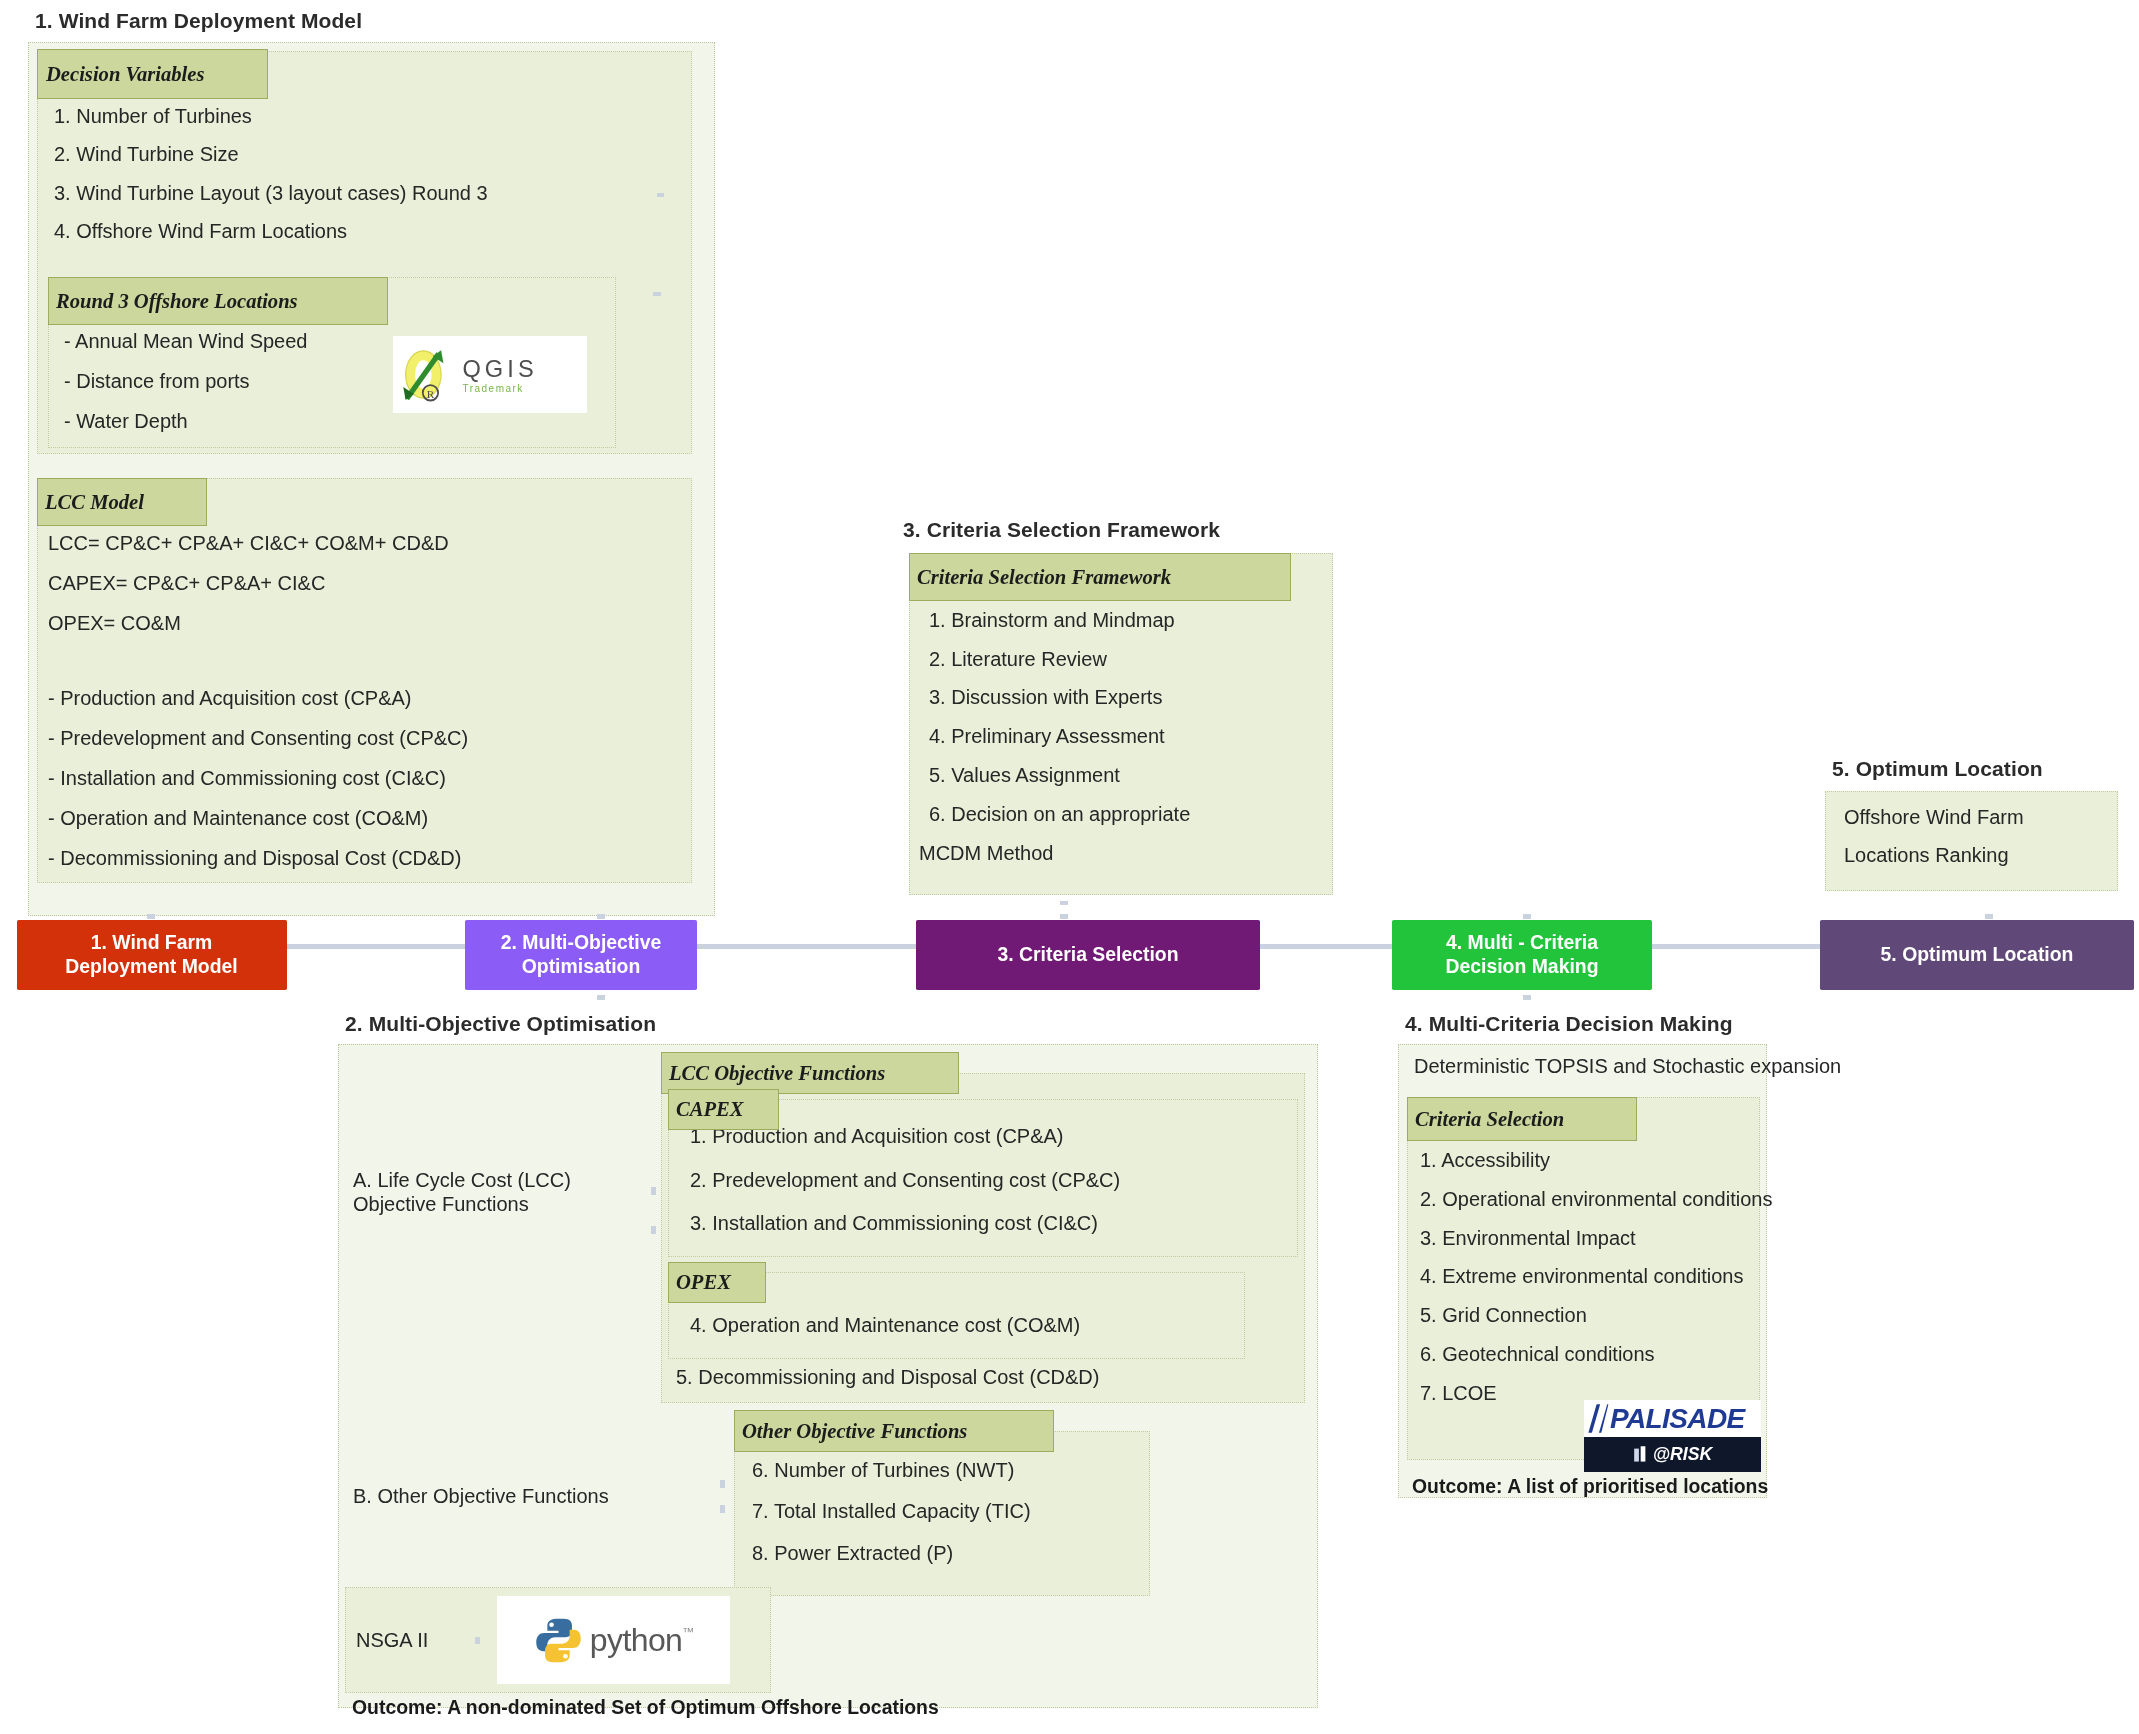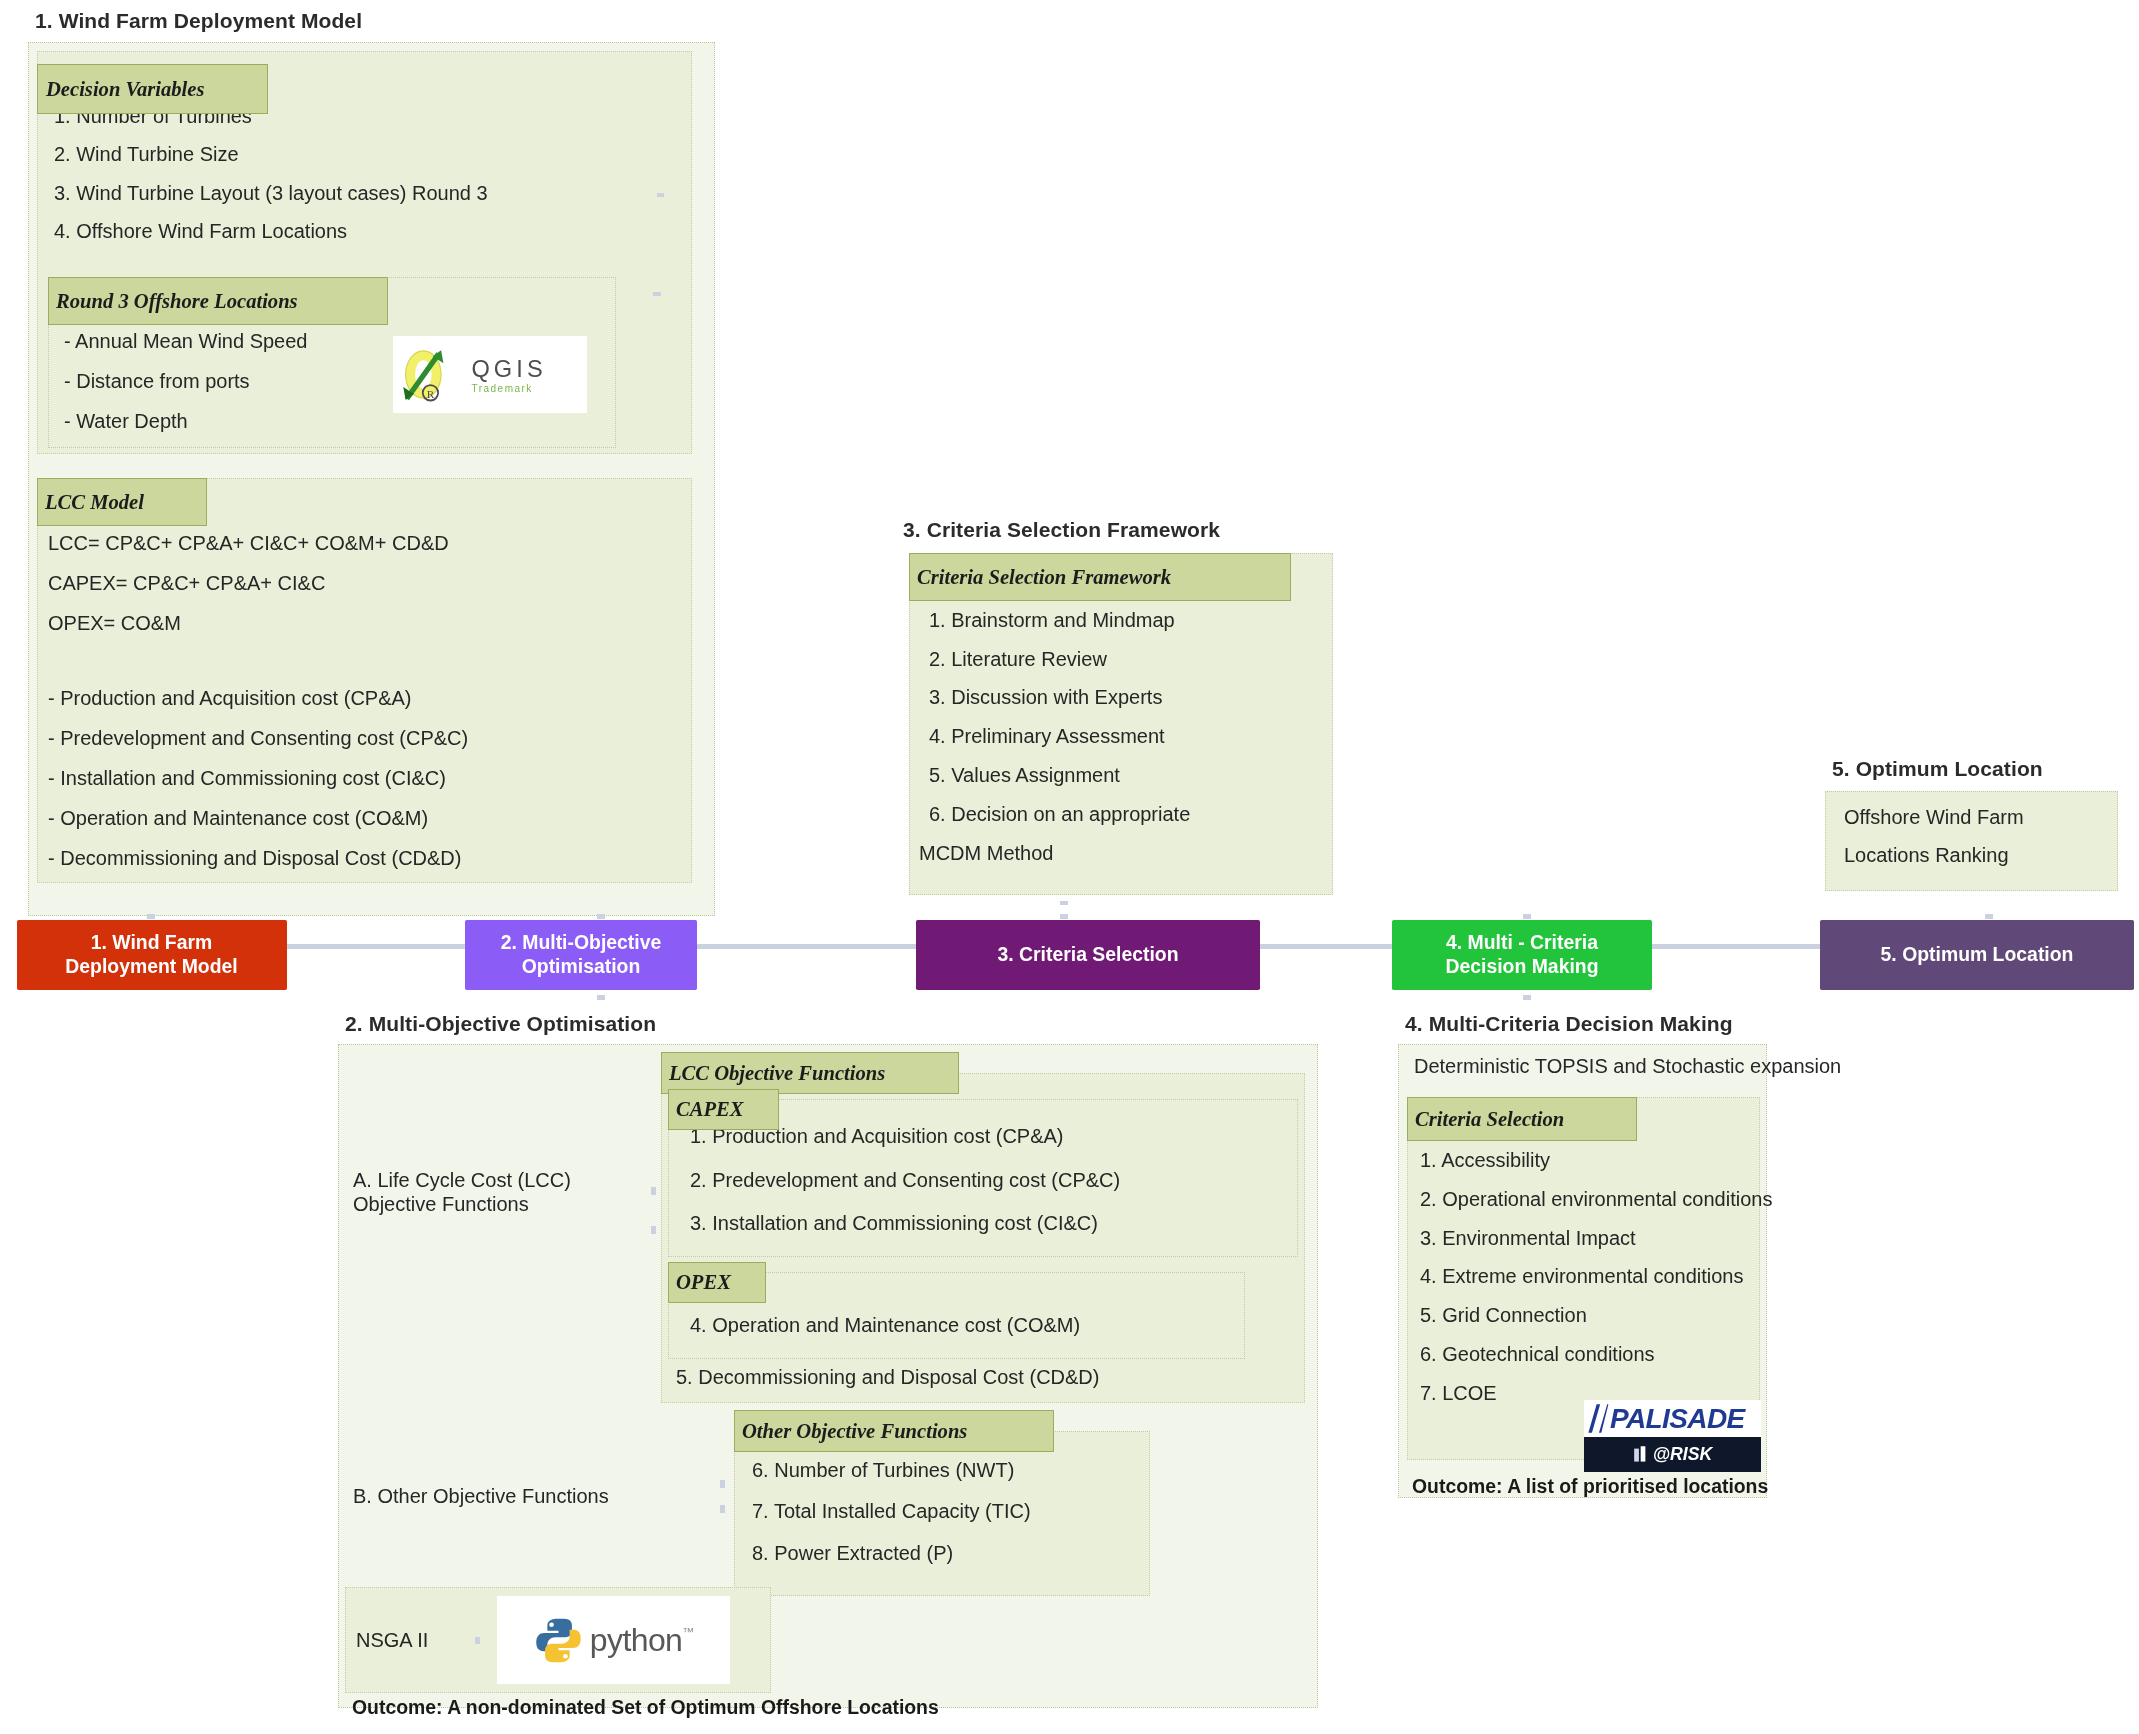--- a/index.html
+++ b/index.html
@@ -89,21 +89,21 @@
   .dot-mark{position:absolute;background:#C9D2DE;}
 </style>
 </head>
 <body>
 
 <div class="abs sec-title" style="left:35px;top:9.4px;">1. Wind Farm Deployment Model</div>
 
 <div class="abs panel" style="left:28px;top:42px;width:687px;height:874px;"></div>
 
 <div class="abs panel-inner" style="left:37px;top:51px;width:655px;height:403px;"></div>
-<div class="chip" style="left:37px;top:64px;width:214px;height:48px;padding-left:8px;">Decision Variables</div>
+<div class="chip" style="left:37px;top:49px;width:214px;height:48px;padding-left:8px;">Decision Variables</div>
 
 <div class="abs li" style="left:54px;top:106px;">1. Number of Turbines</div>
 <div class="abs li" style="left:54px;top:144px;">2. Wind Turbine Size</div>
 <div class="abs li" style="left:54px;top:183px;">3. Wind Turbine Layout (3 layout cases) Round 3</div>
 <div class="dot-mark" style="left:657px;top:193px;width:7px;height:3.5px;"></div>
 <div class="abs li" style="left:54px;top:221px;">4. Offshore Wind Farm Locations</div>
 
 <div class="abs panel-inner" style="left:48px;top:277px;width:568px;height:171px;"></div>
 <div class="chip" style="left:48px;top:277px;width:324px;height:46px;">Round 3 Offshore Locations</div>
 <div class="dot-mark" style="left:653px;top:292px;width:8.2px;height:3.5px;"></div>
@@ -115,21 +115,21 @@
 <div class="qgis" style="left:393px;top:336px;width:194px;height:77px;">
   <svg width="65" height="65" viewBox="0 0 110 110" style="flex:none;margin-left:2.4px;">
     <ellipse cx="48" cy="55" rx="30" ry="40" fill="#F2F06A" stroke="#D7D54E" stroke-width="2"></ellipse>
     <ellipse cx="48" cy="55" rx="14" ry="24" fill="#FFFFFF"></ellipse>
     <path d="M20 96 L74 20" stroke="#2E8B2E" stroke-width="9" fill="none"></path>
     <path d="M78 14 L82 36 L64 24 Z" fill="#2E8B2E"></path>
     <path d="M18 98 L14 76 L32 88 Z" fill="#1f6b1f"></path>
     <circle cx="60" cy="86" r="13" fill="none" stroke="#4d4d4d" stroke-width="3"></circle>
     <text x="60" y="95" font-family="Liberation Serif, serif" font-size="19" fill="#4d4d4d" text-anchor="middle">R</text>
   </svg>
-  <div style="display:flex;flex-direction:column;justify-content:center;margin-left:11px;">
+  <div style="display:flex;flex-direction:column;justify-content:center;margin-left:2px;">
     <div class="qgis-word">QGIS</div>
     <div class="qgis-tm">Trademark</div>
   </div>
 </div>
 
 <div class="abs panel-inner" style="left:37px;top:478px;width:655px;height:405px;"></div>
 <div class="chip" style="left:37px;top:478px;width:154px;height:46px;">LCC Model</div>
 
 <div class="abs li" style="left:48px;top:533px;">LCC= CP&amp;C+ CP&amp;A+ CI&amp;C+ CO&amp;M+ CD&amp;D</div>
 <div class="abs li" style="left:48px;top:573px;">CAPEX= CP&amp;C+ CP&amp;A+ CI&amp;C</div>

